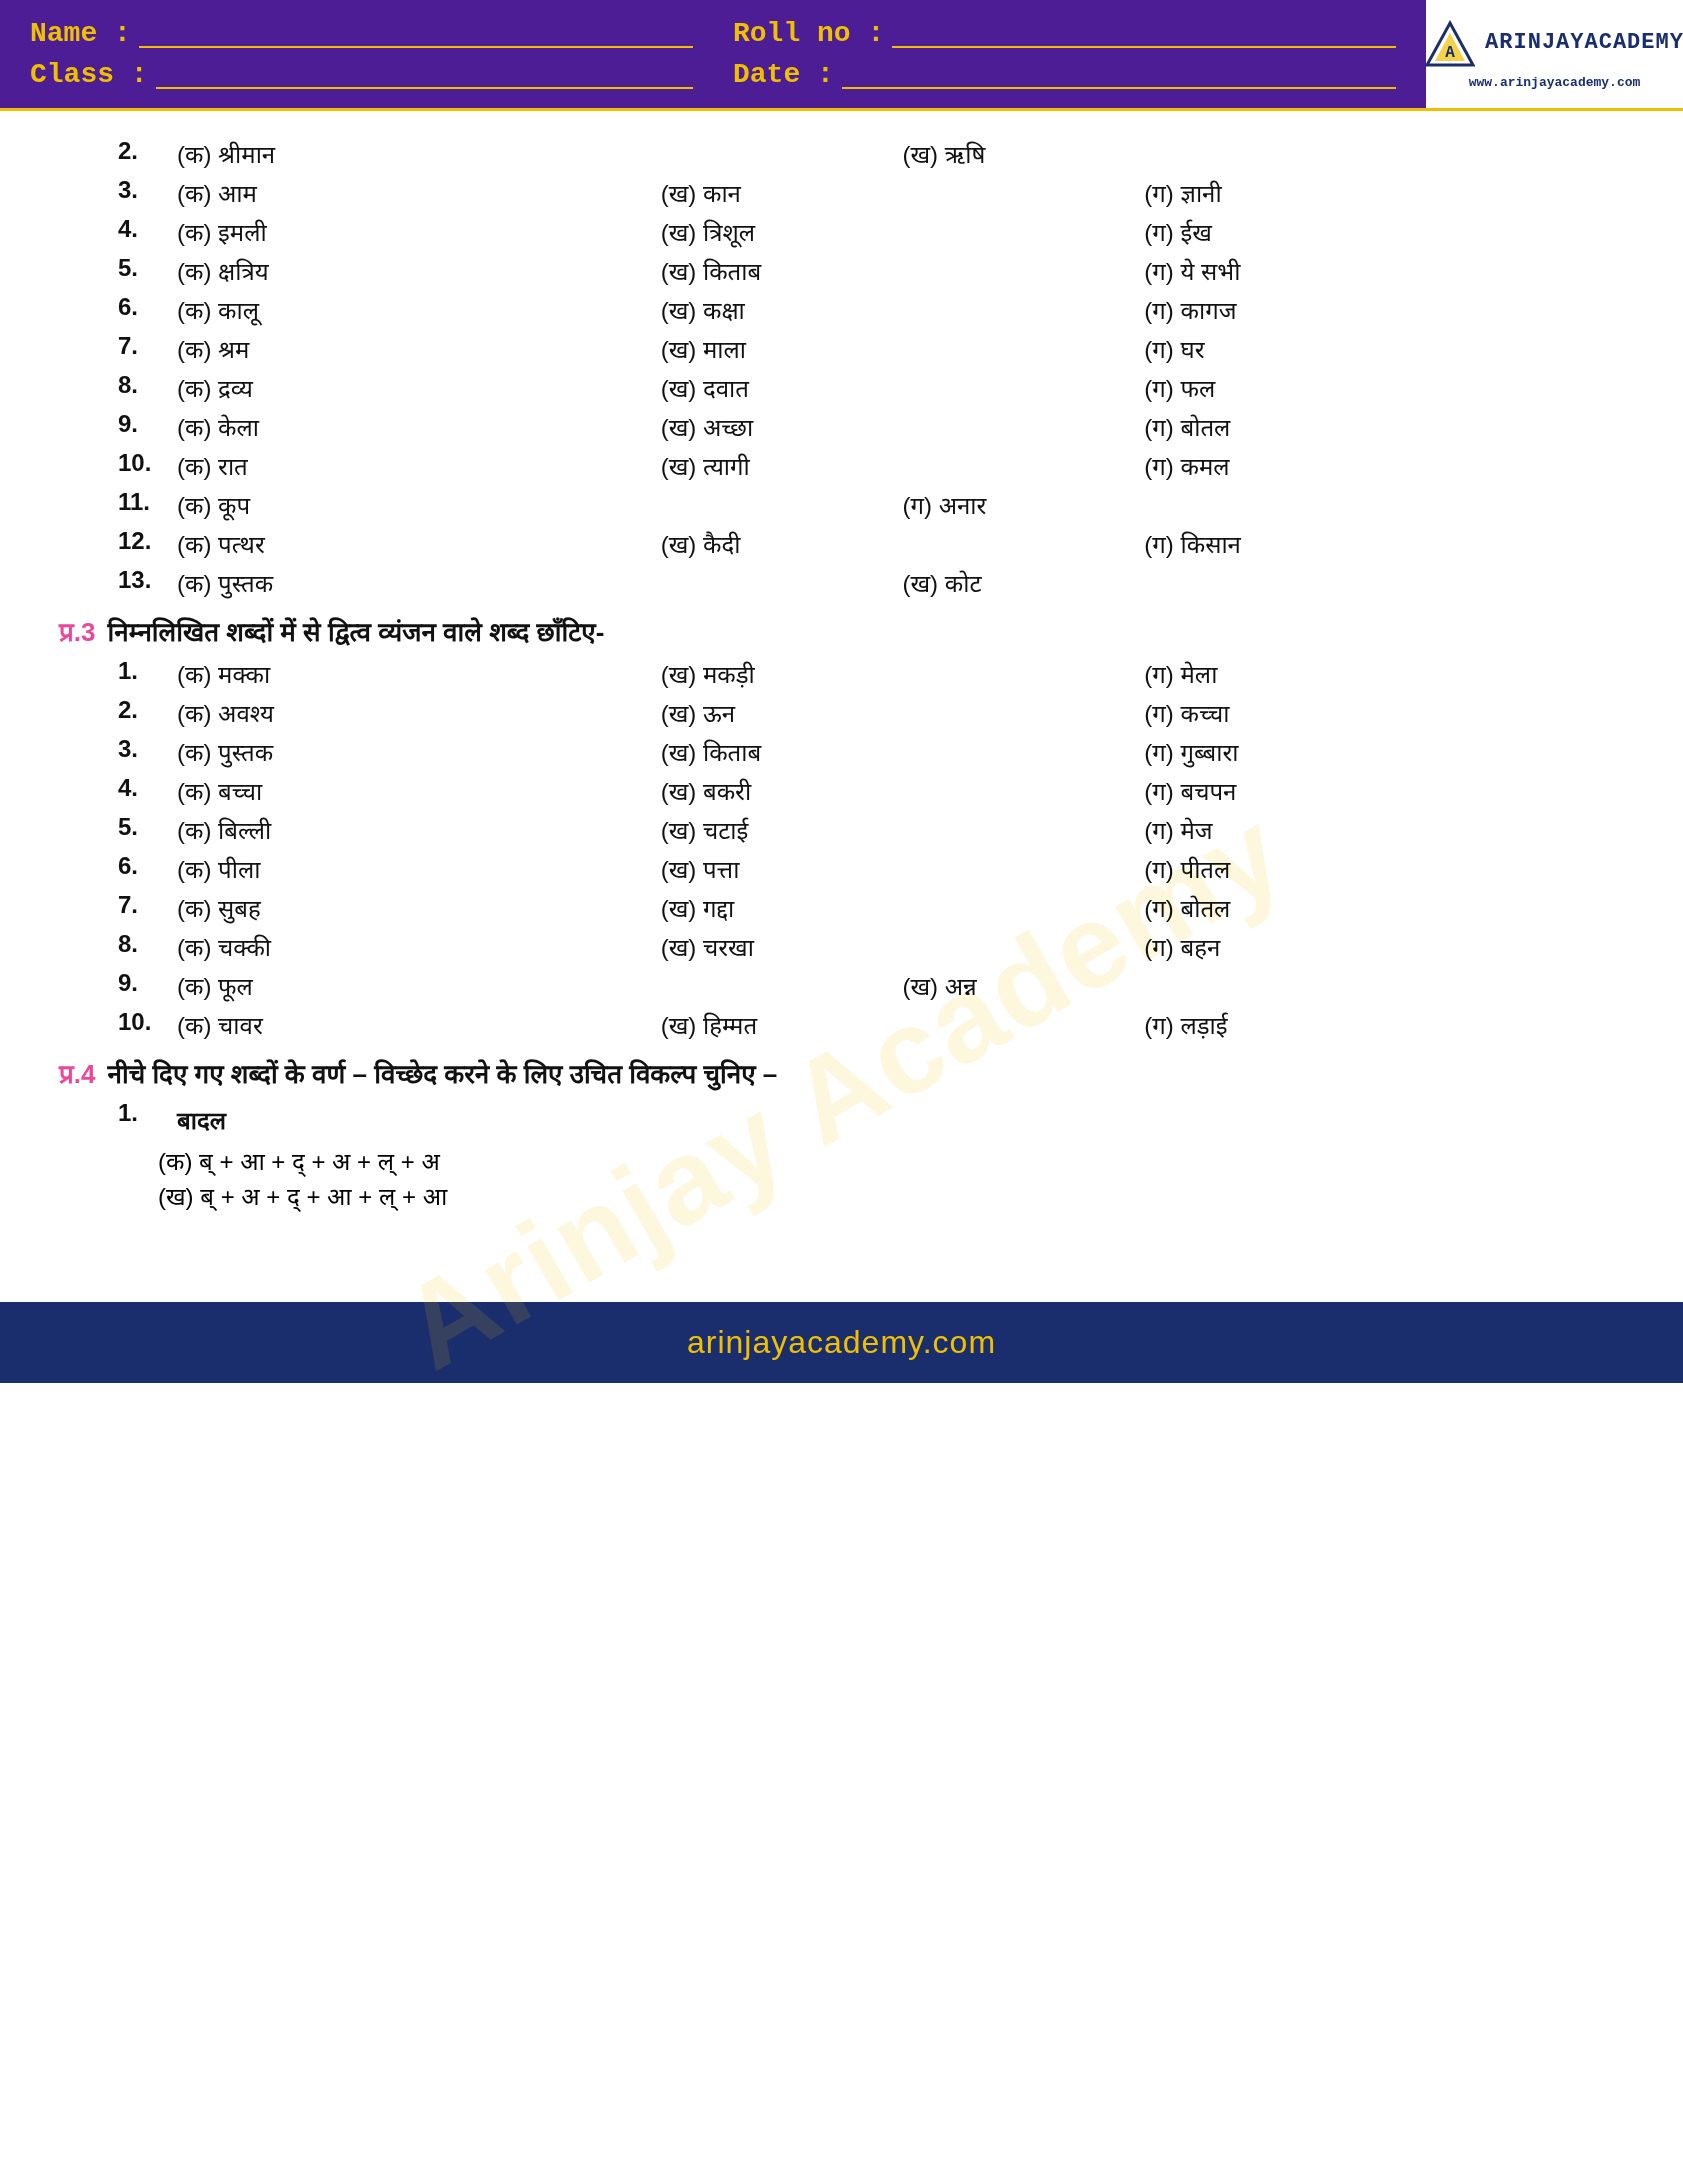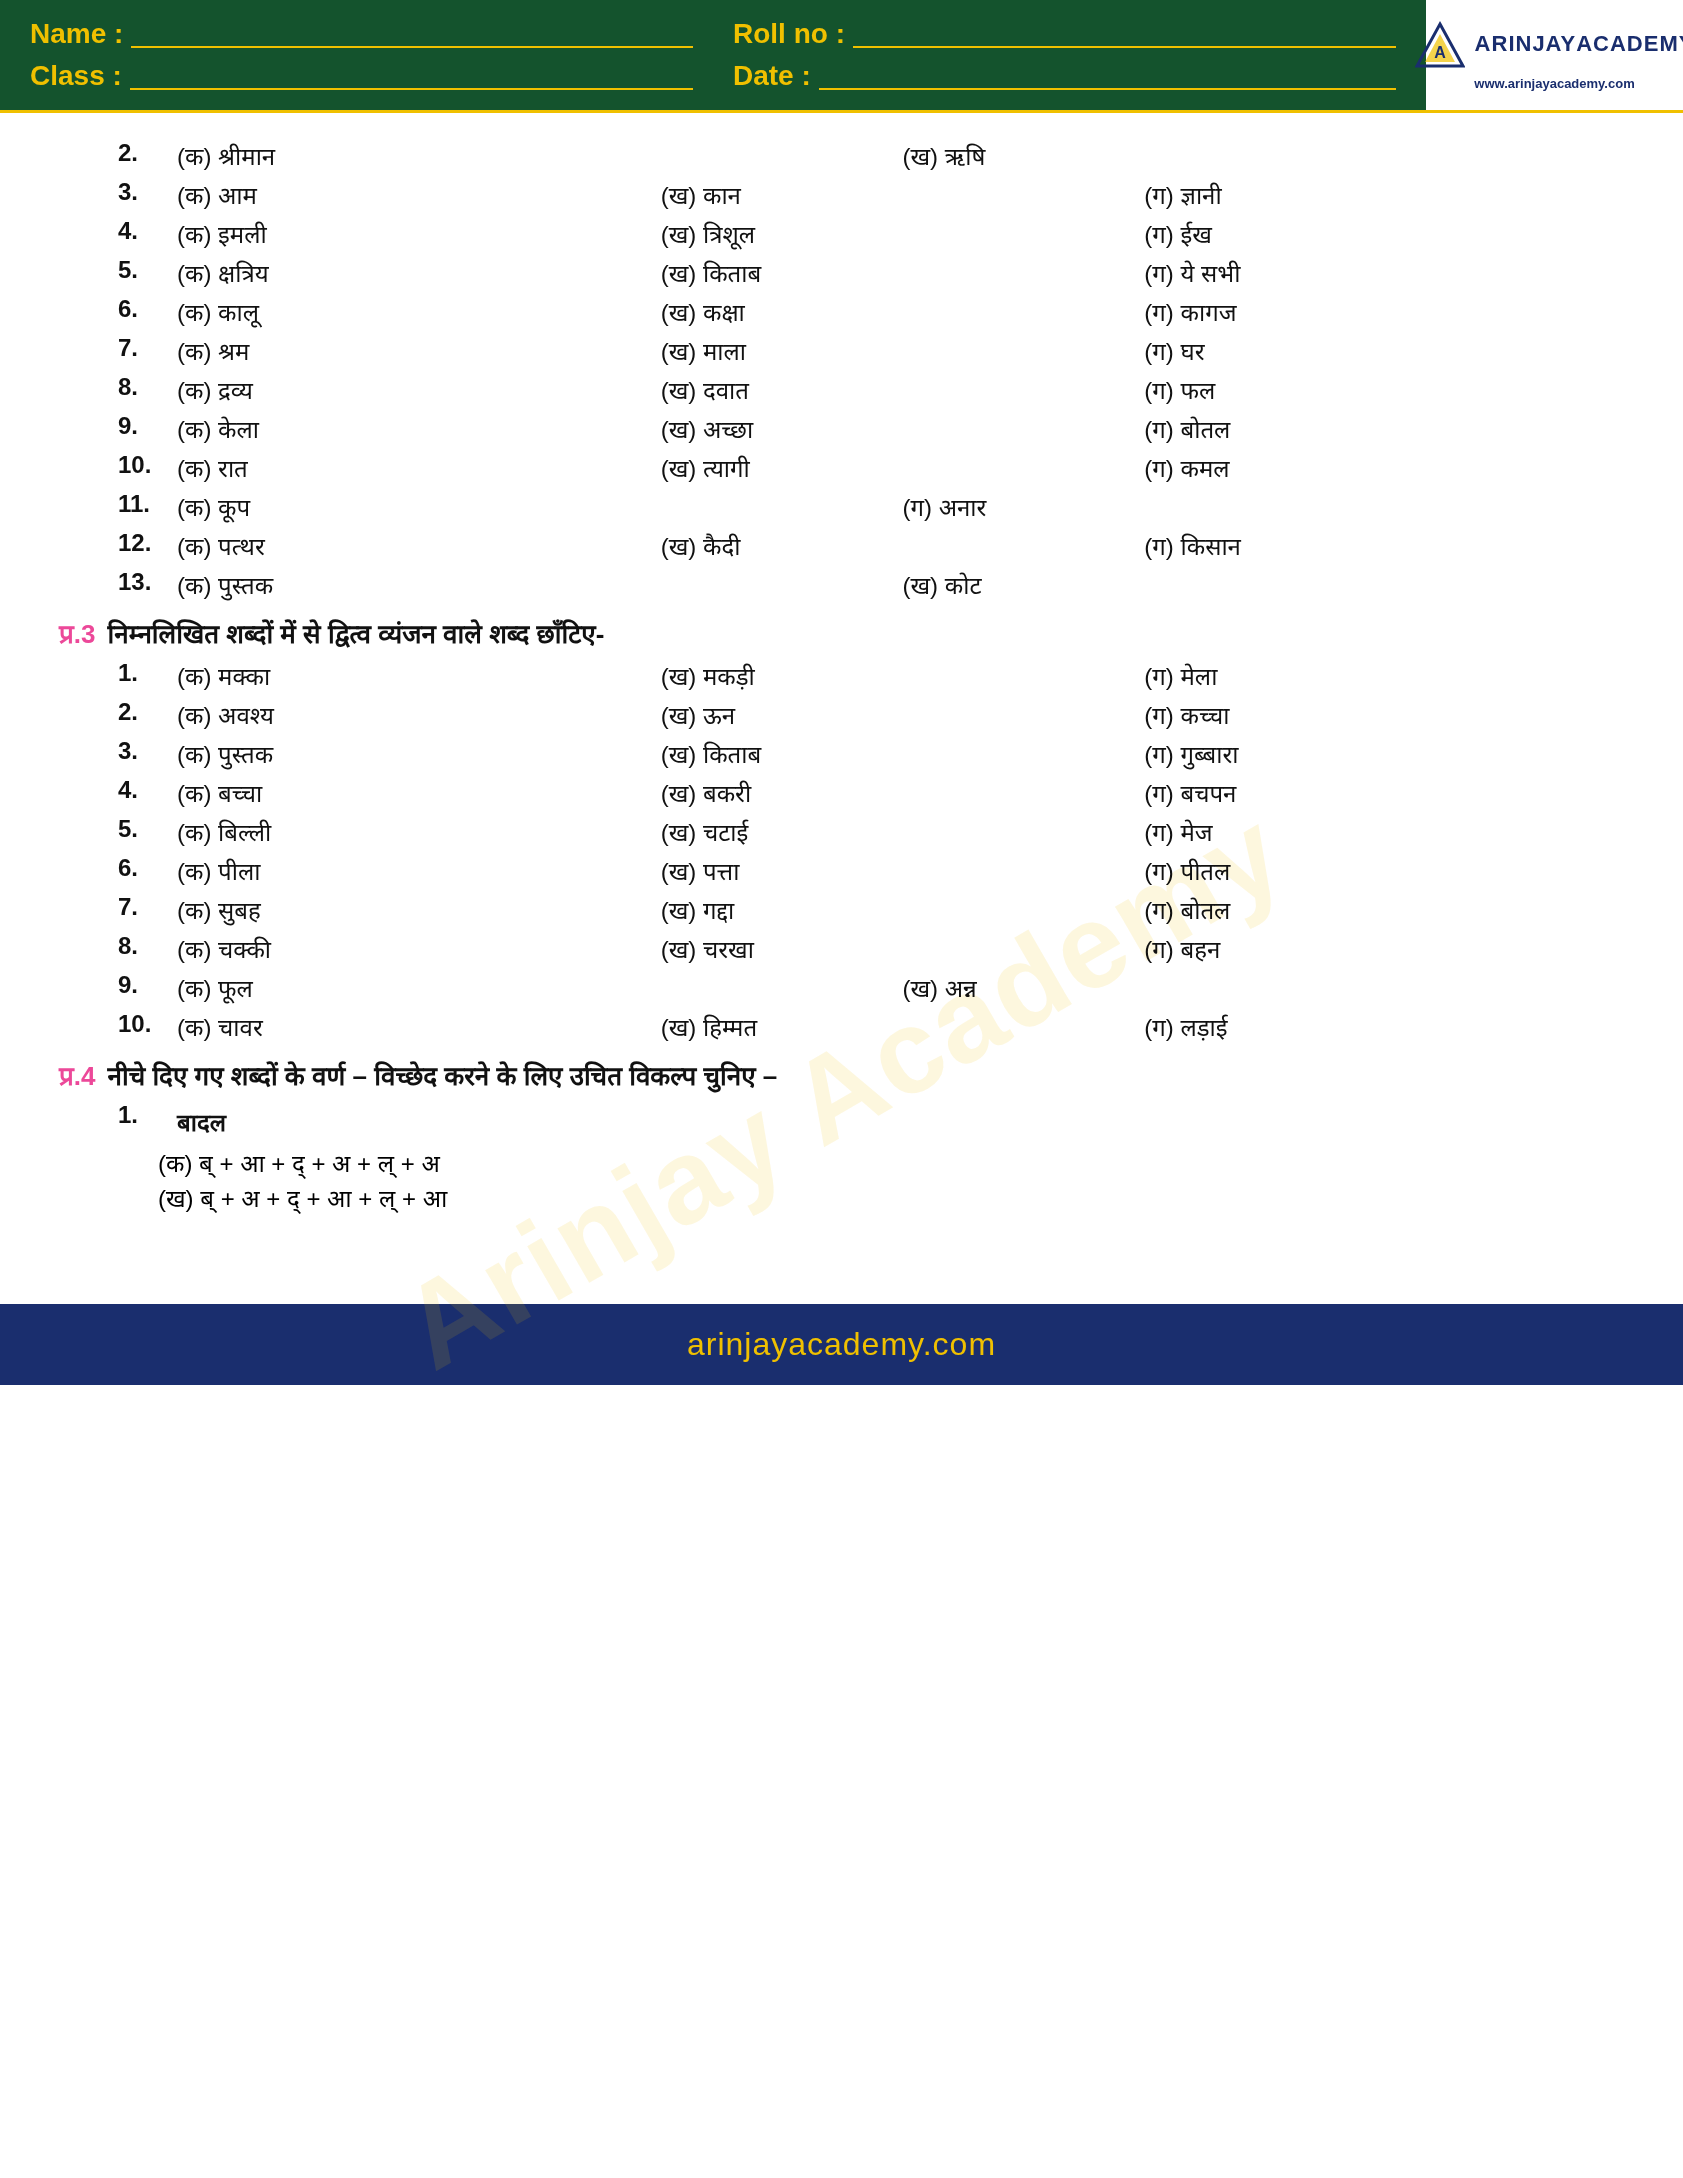--- a/index.html
+++ b/index.html
@@ -6,24 +6,25 @@
     body {
       font-family: Arial, sans-serif;
       background: #fff;
       width: 1683px;
       min-height: 2178px;
       position: relative;
     }
 
     
     .header {
-      background: #14532d;
+      background: #4c1d95;
       display: flex;
       align-items: stretch;
       border-bottom: 3px solid #f0c000;
+      font-family: Liberation Mono, monospace;
     }
     .header-fields {
       flex: 1;
       padding: 18px 30px;
       display: grid;
       grid-template-columns: 1fr 1fr;
       gap: 10px 40px;
       align-items: center;
     }
     .field-row {

